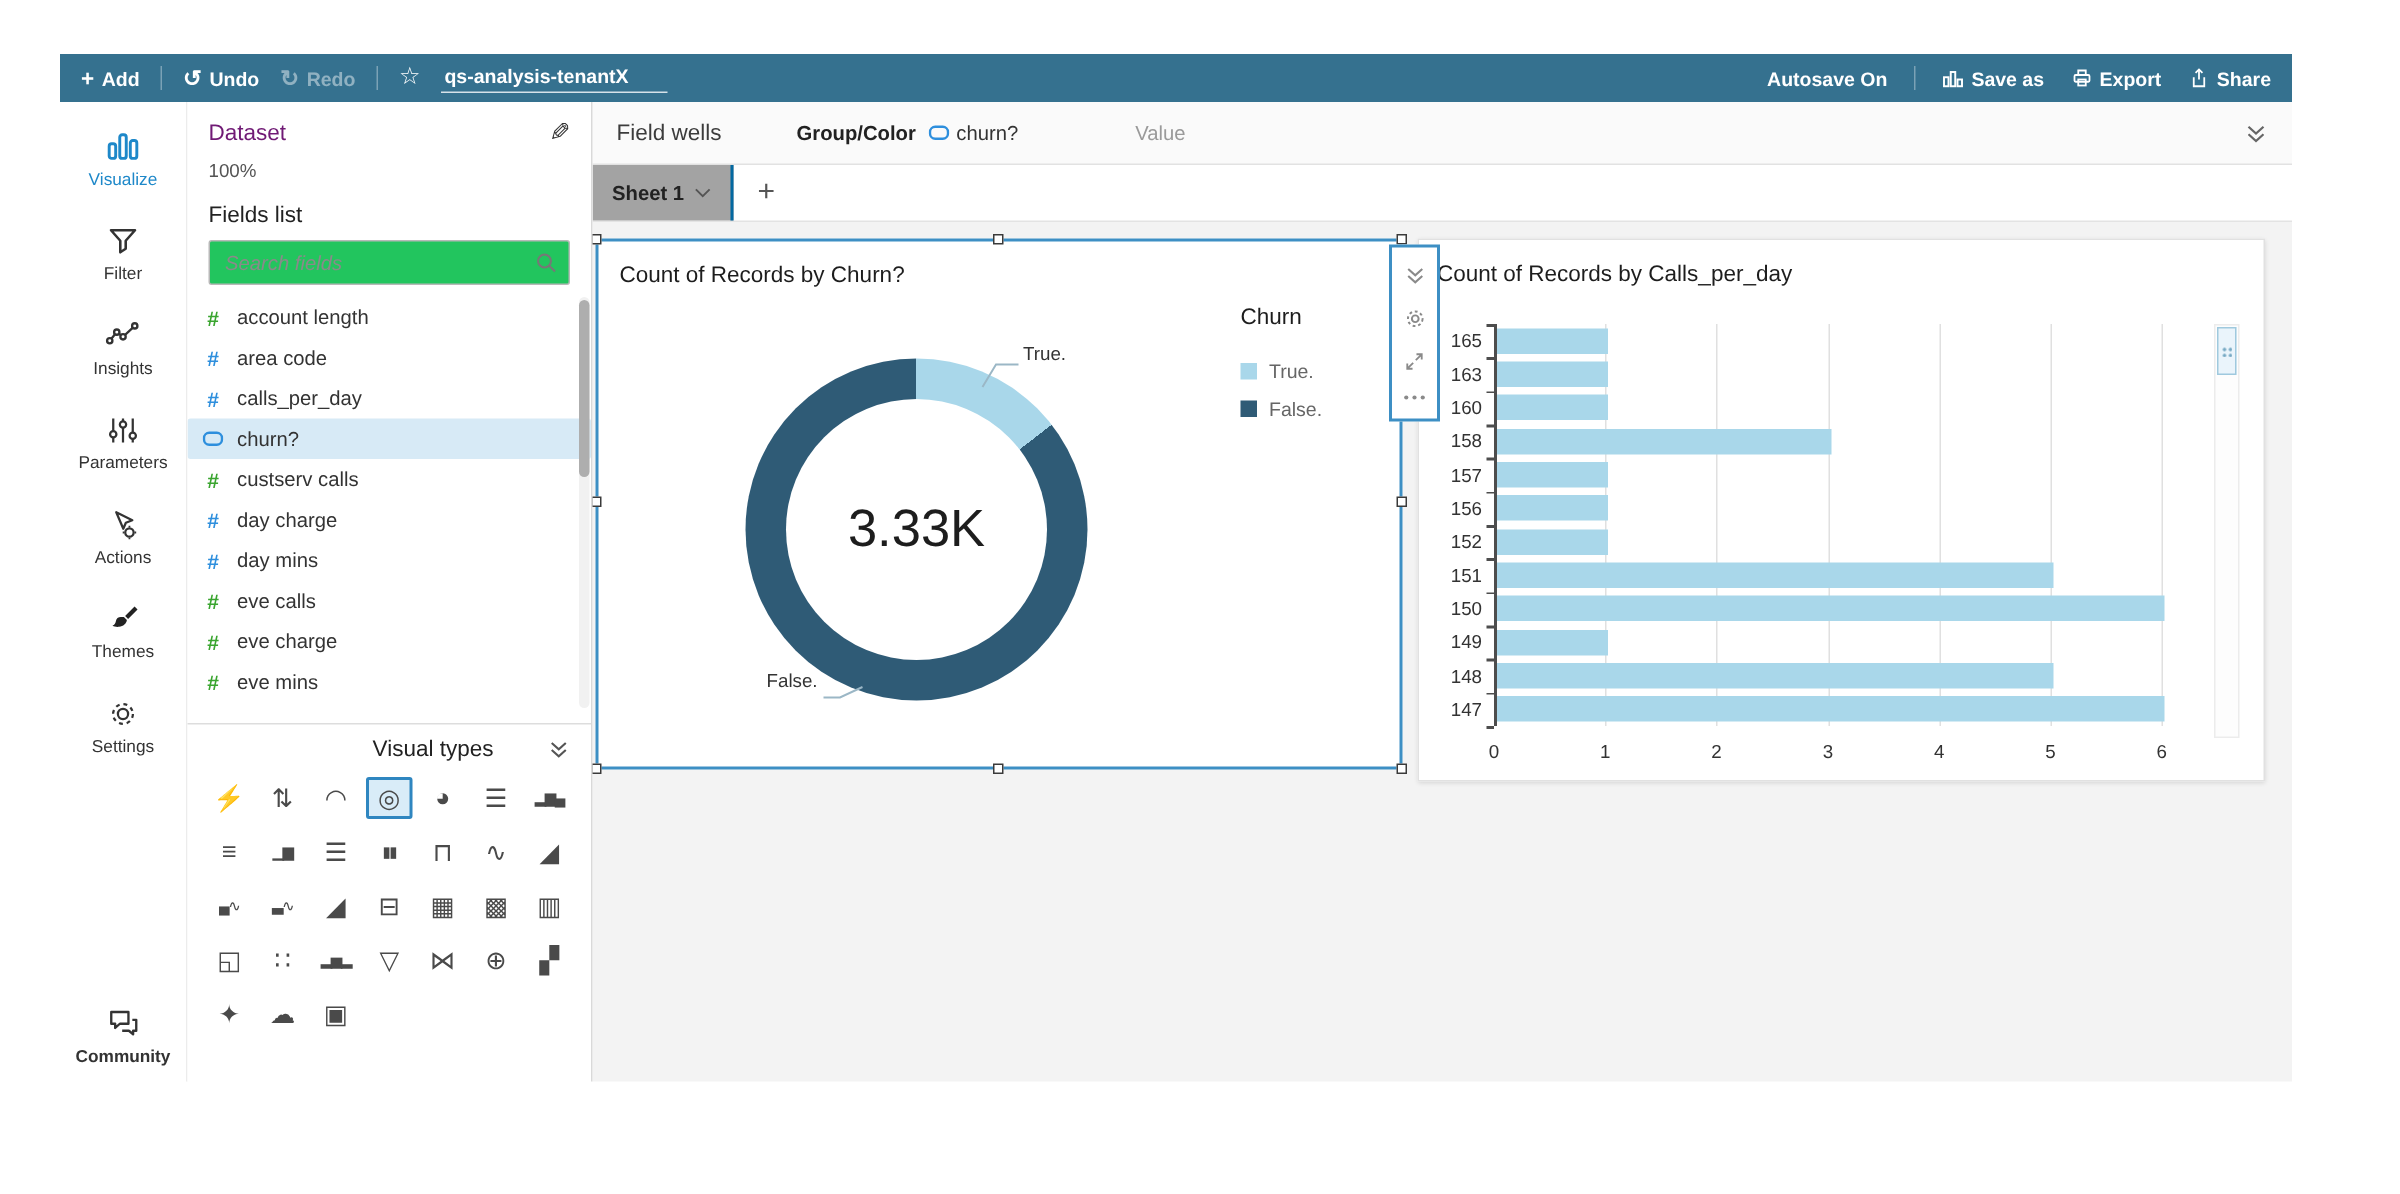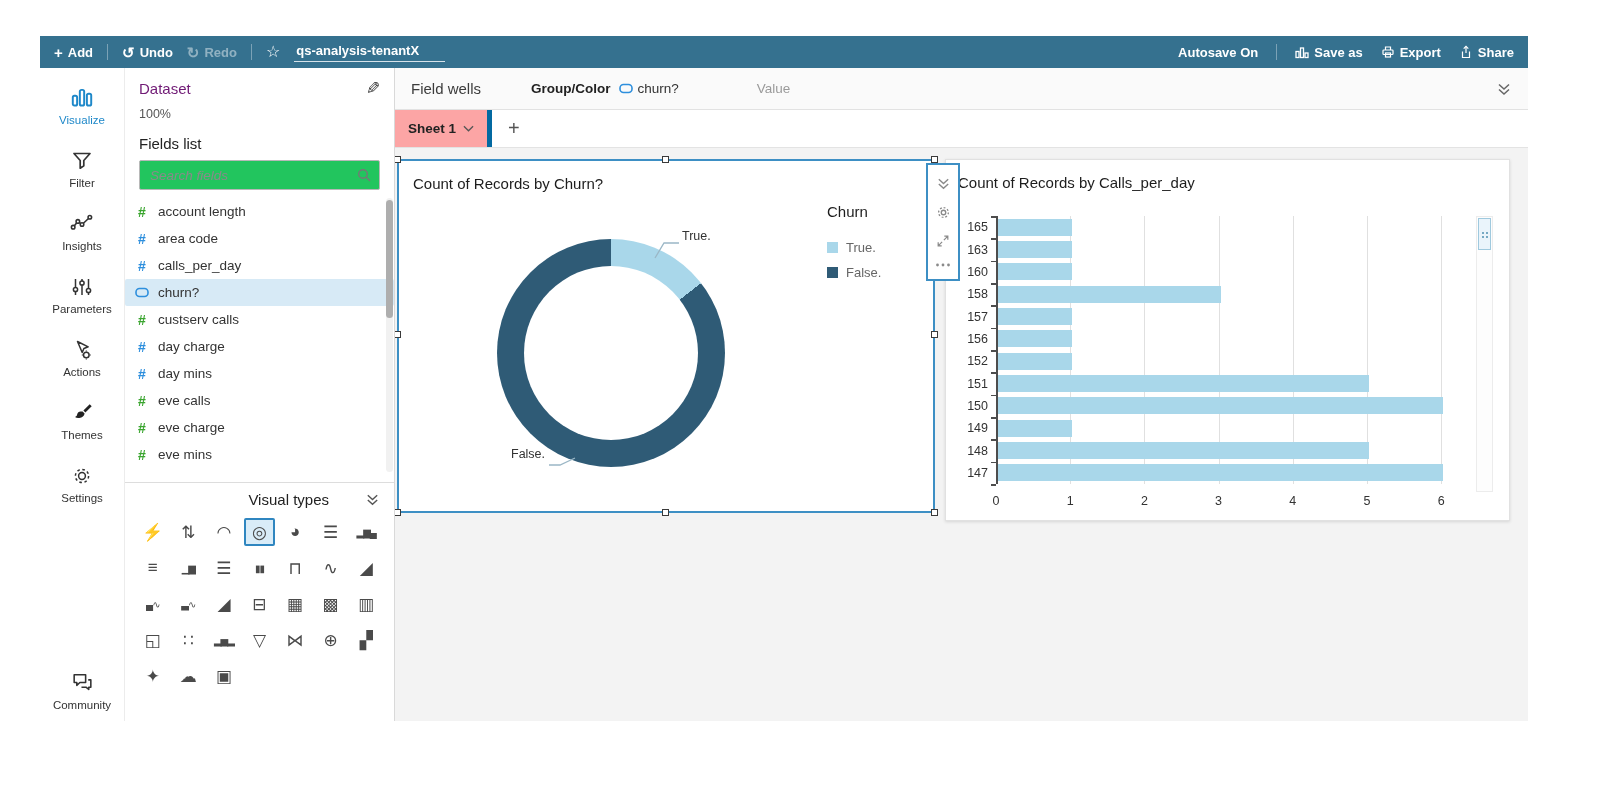--- a/index.html
+++ b/index.html
@@ -30,21 +30,21 @@
   
   .body { display:flex; height:653px; }
 
   
   .rail { width:85px; background:#fff; border-right:1px solid #ececec; display:flex;
     flex-direction:column; align-items:center; padding-top:16px; }
   .rail-item { display:flex; flex-direction:column; align-items:center; margin-bottom:21px; cursor:pointer; }
   .rail-icon { height:27px; display:flex; align-items:center; justify-content:center; }
   .rail-label { font-size:11.5px; color:#333; margin-top:3px; }
   .rail-item.active .rail-label { color:#1e88c9; }
-  .rail-item.community { margin-top:auto; margin-bottom:10px; }
+  .rail-item.community { margin-top:auto; margin-bottom:10px;font-weight:bold; }
 
   
   .panel { width:270px; background:#fff; border-right:1px solid #d9d9d9; padding-top:10px;
     display:flex; flex-direction:column; position:relative; }
   .panel-pad { padding:0 14px; }
   .panel-title-row { display:flex; align-items:center; justify-content:space-between; }
   .panel-title { font-size:15px; color:#701a75; }
   .pencil { font-size:17px; color:#333; cursor:pointer; transform:scaleX(-1); }
   .dataset-row { display:flex; align-items:center; margin-top:8px; gap:10px; }
   .ds-select { flex:1; height:32px; background:#f4f4f4; border:1px solid #c9c9c9; border-radius:2px;
@@ -85,22 +85,22 @@
   .main { flex:1; display:flex; flex-direction:column; background:#f3f3f3; min-width:0; }
   .fieldwells { height:42px; background:#fafafa; border-bottom:1px solid #e2e2e2; display:flex;
     align-items:center; padding:0 16px; }
   .fw-label { font-size:15px; color:#3c3c3c; margin-right:50px; }
   .fw-group { font-size:13.5px; font-weight:700; color:#222; margin-right:8px; }
   .fw-chip { display:flex; align-items:center; gap:5px; font-size:13.5px; color:#333; margin-right:78px; cursor:pointer; }
   .fw-value { font-size:13.5px; color:#9a9a9a; }
   .fw-collapse { margin-left:auto; cursor:pointer; display:flex; }
 
   .sheetbar { height:38px; background:#fff; border-bottom:1px solid #e3e3e3; display:flex; align-items:stretch; }
-  .sheet-tab { display:flex; align-items:center; gap:7px; padding:0 13px; border-right:5px solid #0369a1;
-    font-size:13.5px; font-weight:700; color:#222; cursor:pointer; background:#fca5a5; }
+  .sheet-tab { display:flex; align-items:center; gap:7px; padding:0 13px; border-right:2px solid #0369a1;
+    font-size:13.5px; font-weight:700; color:#222; cursor:pointer; background:#a3a3a3; }
   .sheet-add { display:flex; align-items:center; padding:0 16px; font-size:20px; color:#555; cursor:pointer; }
 
   .canvas { position:relative; flex:1; overflow:hidden; }
 
   
   .visual-card { position:absolute; background:#fff; }
   .donut-card { left:2px; top:11px; width:538px; height:354px; border:2px solid #3d8fc4; }
   .v-title { position:absolute; left:14px; top:14px; font-size:15px; color:#1d1d1d; white-space:nowrap; }
   .handle { position:absolute; width:7px; height:7px; background:#fff; border:1.5px solid #3a3a3a; z-index:6; }
   .donut { position:absolute; left:98px; top:78px; width:228px; height:228px; border-radius:50%; cursor:pointer; }
@@ -423,20 +423,21 @@
           </span>
         </div>
         <div class="sheet-add">+</div>
       </div>
 
       <div class="canvas">
 
         <div class="visual-card donut-card">
           <div class="v-title">Count of Records by Churn?</div>
           <div class="donut" id="donut" style="background: conic-gradient(rgb(169, 215, 234) 0%, rgb(169, 215, 234) 14.5%, rgb(47, 91, 118) 14.5%, rgb(47, 91, 118) 100%);"></div>
+          <div class="donut-center">3.33K</div>
 
           <svg style="position:absolute;left:252px;top:74px;overflow:visible" width="30" height="26" fill="none" stroke="#9bb7c6" stroke-width="1.3">
               <path d="M4 23L13 8h15"></path>
             </svg>
           <span class="callout" style="left:283px;top:68px">True.</span>
           <svg style="position:absolute;left:148px;top:292px;overflow:visible" width="32" height="18" fill="none" stroke="#9bb7c6" stroke-width="1.3">
               <path d="M2 12h11l15-7"></path>
             </svg>
           <span class="callout" style="left:112px;top:286px">False.</span>
 

